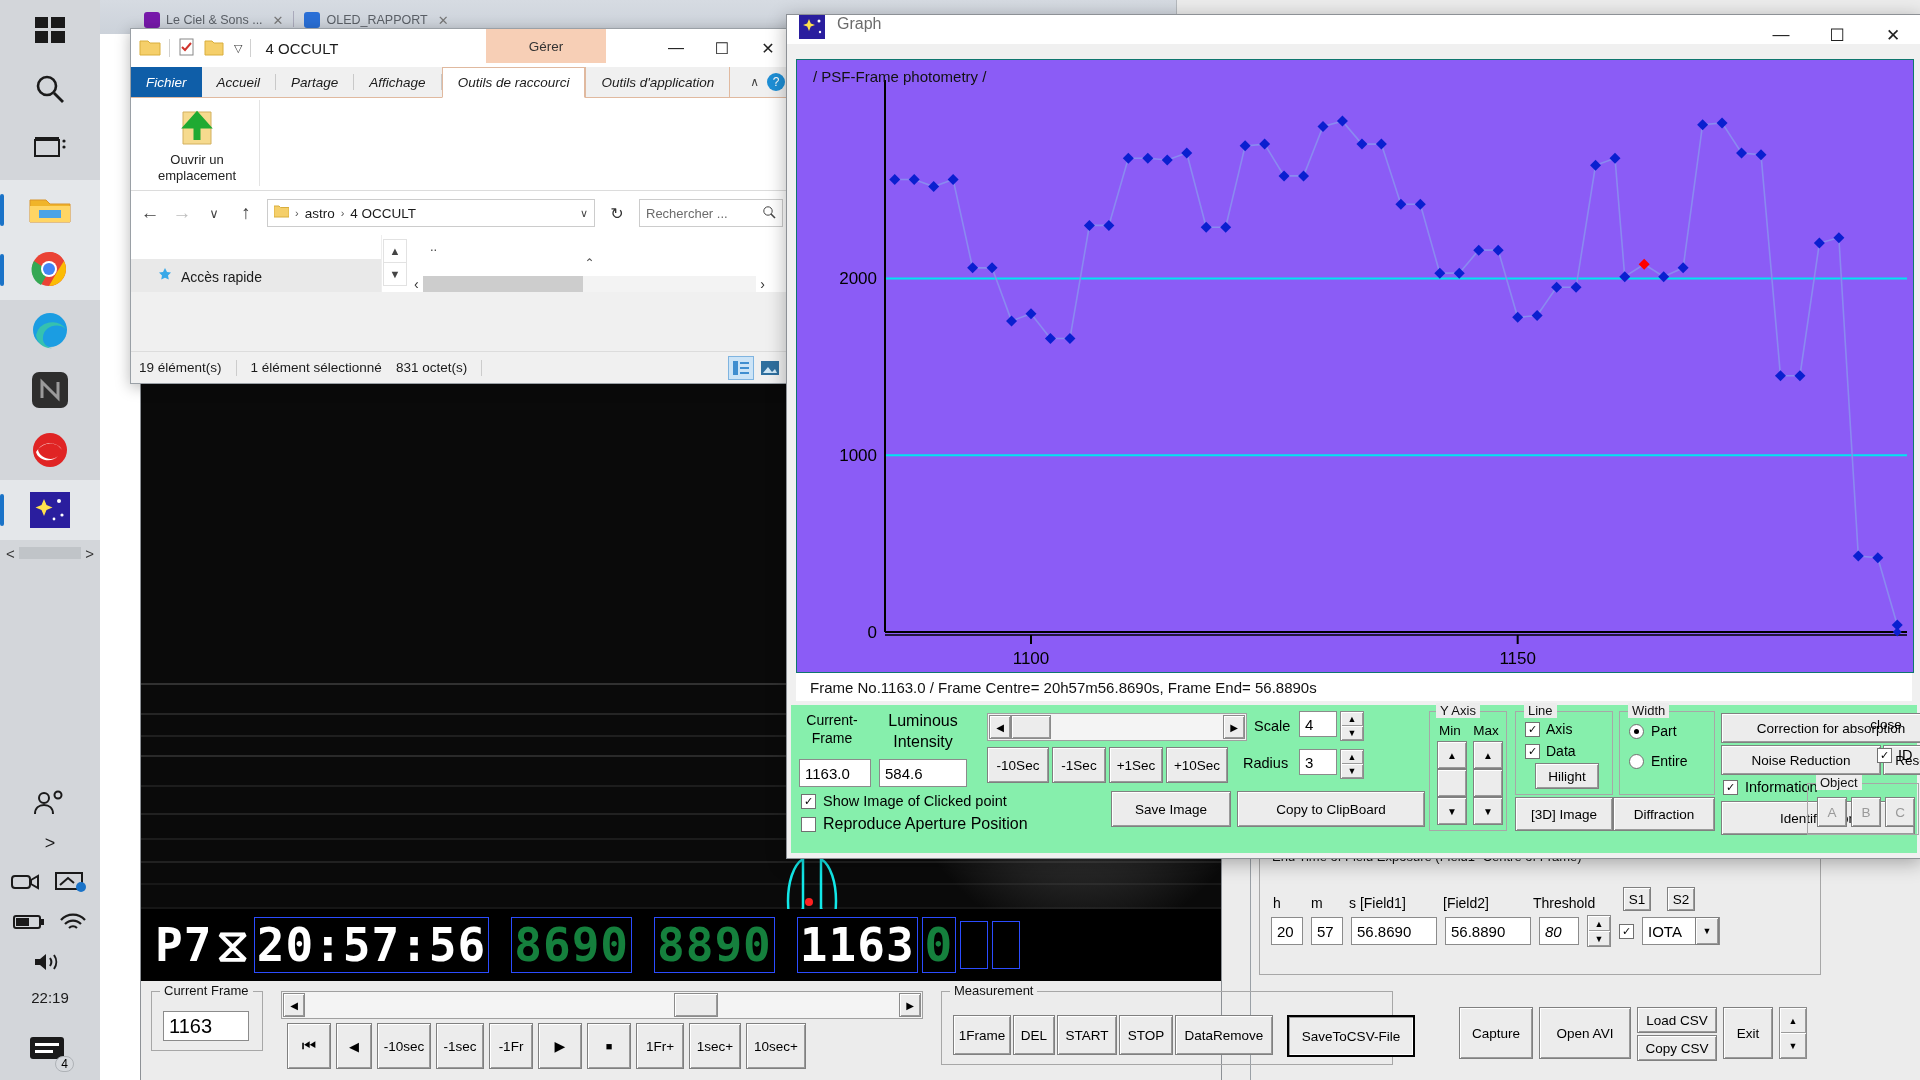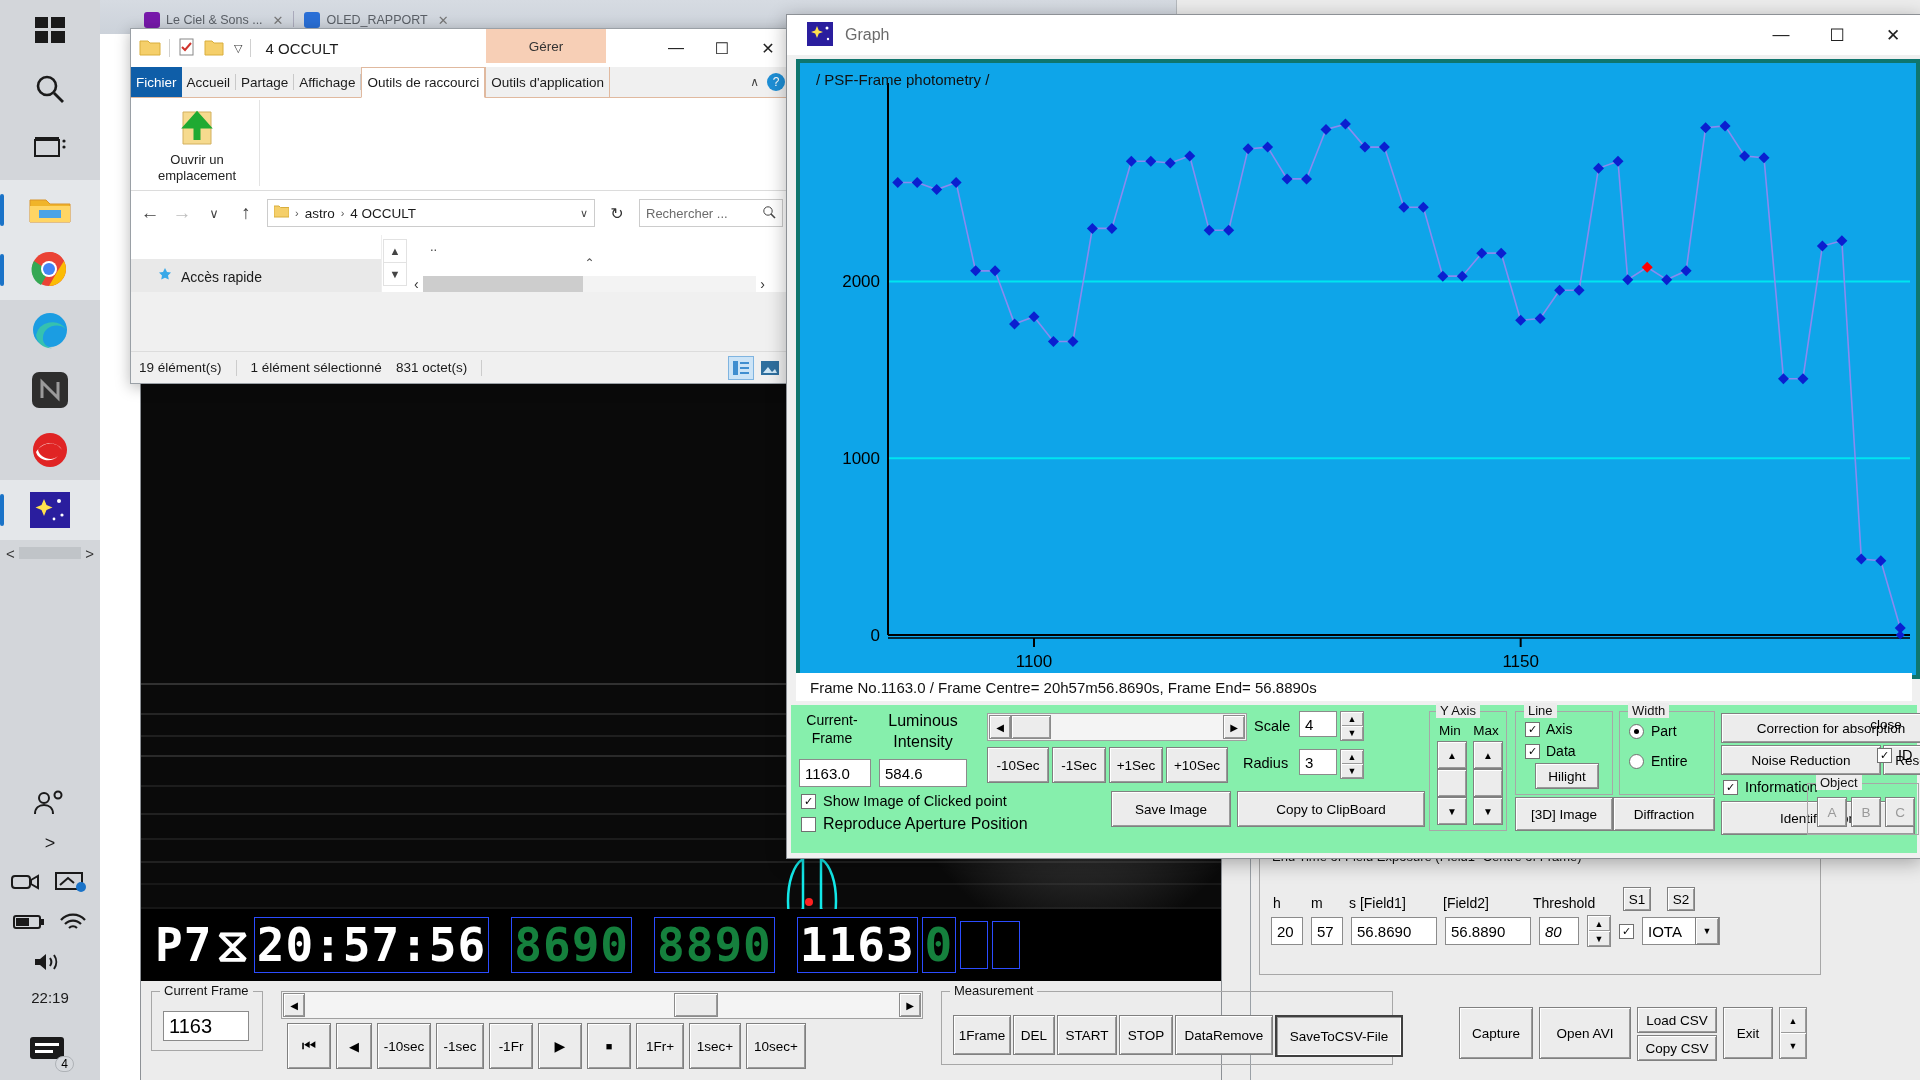--- a/index.html
+++ b/index.html
@@ -51,21 +51,21 @@
       border:1px solid #9aa0a6;box-shadow:0 3px 14px rgba(0,0,0,.28);z-index:30;}
   .fx-title{height:38px;display:flex;align-items:center;gap:8px;padding:0 0 0 8px;background:#fff;}
   .fx-title .qicon{width:22px;height:18px;display:inline-block;}
   .fx-title .vsep{width:1px;height:18px;background:#d0d0d0;}
   .fx-name{font-size:15px;color:#1b1b1b;margin-left:6px;}
   .fx-manage{position:absolute;left:355px;top:0;width:120px;height:34px;background:#f7cfb6;
       display:flex;align-items:center;justify-content:center;font-size:13.5px;color:#333;}
   .fx-wbtns{margin-left:auto;display:flex;}
   .fx-wbtn{width:46px;height:38px;display:flex;align-items:center;justify-content:center;font-size:16px;color:#222;}
   .fx-ribbon{height:30px;display:flex;align-items:stretch;background:#f0f0f0;border-bottom:1px solid #e0b99f;}
-  .fx-tab{display:flex;align-items:center;padding:0 5px;font-size:13.5px;color:#1b1b1b;}
+  .fx-tab{display:flex;align-items:center;padding:0 15px;font-size:13.5px;color:#1b1b1b;font-style:italic;}
   .fx-tab.file{background:#0f5ea8;color:#fff;}
   .fx-tab.sel{background:#fff;border:1px solid #e0b99f;border-bottom:1px solid #fff;margin-bottom:-1px;}
   .fx-tab.ctx{border-left:1px solid #e0b99f;border-right:1px solid #e0b99f;}
   .fx-tabsep{width:1px;height:16px;background:#c9c9c9;align-self:center;}
   .fx-ribbonbody{height:92px;background:#fff;border-bottom:1px solid #dcdcdc;position:relative;}
   .fx-bigbtn{position:absolute;left:18px;top:6px;width:96px;text-align:center;font-size:13px;color:#222;line-height:1.25;}
   .fx-bigsep{position:absolute;left:128px;top:2px;width:1px;height:86px;background:#e3e3e3;}
   .fx-nav{height:44px;display:flex;align-items:center;gap:10px;padding:0 8px;background:#fff;}
   .nav-arrow{font-size:19px;color:#444;width:22px;text-align:center;}
   .nav-arrow.dim{color:#bdbdbd;}
@@ -99,21 +99,21 @@
   .osdbox{border:1px solid #2b4cff;padding:0 2px;}
   .osdgrey{color:#15803d;}
 
   
   .vctl{position:absolute;left:0;top:598px;width:1080px;height:100px;background:#ececec;}
   .grp{position:absolute;border:1px solid #a7a7a7;}
   .grp>.glabel{position:absolute;top:-9px;left:8px;background:#ececec;padding:0 4px;font-size:13px;color:#111;}
   .tbtn{border:1px solid #808080;background:#ececec;font-size:13.5px;color:#000;
         box-shadow:inset 1px 1px 0 #fff, inset -1px -1px 0 #9a9a9a;
         display:flex;align-items:center;justify-content:center;cursor:default;white-space:nowrap;}
-  .tbtn.pressed{box-shadow:inset 1px 1px 0 #9a9a9a, inset -1px -1px 0 #fff;border:2px solid #404040;}
+  .tbtn.pressed{box-shadow:inset 1px 1px 0 #9a9a9a, inset -1px -1px 0 #fff;border:2px solid #000000;margin-left:12px;}
   .tfield{border:1px solid #8b8b8b;background:#fff;font-size:15px;display:flex;align-items:center;padding-left:5px;box-sizing:border-box;}
   .sbar{border:1px solid #a0a0a0;background:#f4f4f4;position:relative;}
   .sbar .sb-l,.sbar .sb-r{position:absolute;top:1px;bottom:1px;width:20px;background:#ececec;border:1px solid #8b8b8b;
      display:flex;align-items:center;justify-content:center;font-size:10px;box-shadow:inset 1px 1px 0 #fff, inset -1px -1px 0 #9a9a9a;}
   .sbar .sb-l{left:1px}.sbar .sb-r{right:1px}
   .sbar .sb-th{position:absolute;top:1px;bottom:1px;width:42px;background:#ececec;border:1px solid #8b8b8b;
      box-shadow:inset 1px 1px 0 #fff, inset -1px -1px 0 #9a9a9a;}
   .vspin{width:22px;border:1px solid #8b8b8b;display:flex;flex-direction:column;}
   .vspin div{flex:1;display:flex;align-items:center;justify-content:center;font-size:9px;background:#ececec;
      box-shadow:inset 1px 1px 0 #fff, inset -1px -1px 0 #9a9a9a;}
@@ -124,25 +124,25 @@
 
   .chk{width:13px;height:13px;border:1px solid #707070;background:#fff;display:inline-flex;
        align-items:center;justify-content:center;font-size:11px;line-height:1;color:#000;flex:0 0 13px;}
   .rad{width:13px;height:13px;border:1px solid #707070;border-radius:50%;background:#fff;display:inline-flex;
        align-items:center;justify-content:center;flex:0 0 13px;}
   .rad i{width:5px;height:5px;border-radius:50%;background:#000;display:block;}
 
   
   .gw{position:absolute;left:786px;top:14px;width:1134px;height:843px;background:#f0f0f0;
       border:1px solid #8d9196;box-shadow:0 4px 18px rgba(0,0,0,.3);z-index:50;}
-  .gw-title{height:40px;background:#fff;display:flex;align-items:center;gap:12px;padding-left:20px;}
+  .gw-title{height:29px;background:#fff;display:flex;align-items:flex-start;gap:12px;padding-left:12px;}
   .gw-title .gname{font-size:16px;color:#6b6b6b;}
   .gw-wbtns{margin-left:auto;display:flex;}
   .gw-wbtn{width:56px;height:40px;display:flex;align-items:center;justify-content:center;font-size:17px;color:#222;}
-  .plot{position:absolute;left:9px;top:44px;width:1116px;height:612px;background:#0ea5e9;border:4px solid #0f766e;}
+  .plot{position:absolute;left:9px;top:44px;width:1116px;height:612px;background:#8b5cf6;border:1px solid #0f766e;}
   .plot .ptitle{position:absolute;left:16px;top:8px;font-size:15px;color:#111;}
   .statusline{position:absolute;left:9px;top:658px;width:1116px;height:28px;background:#fff;
     display:flex;align-items:center;padding-left:14px;box-sizing:border-box;font-size:15px;color:#111;}
   .gctl{position:absolute;left:4px;top:690px;width:1126px;height:148px;background:#86efac;}
 </style>
 </head>
 <body>
 
 <div class="root">
 

